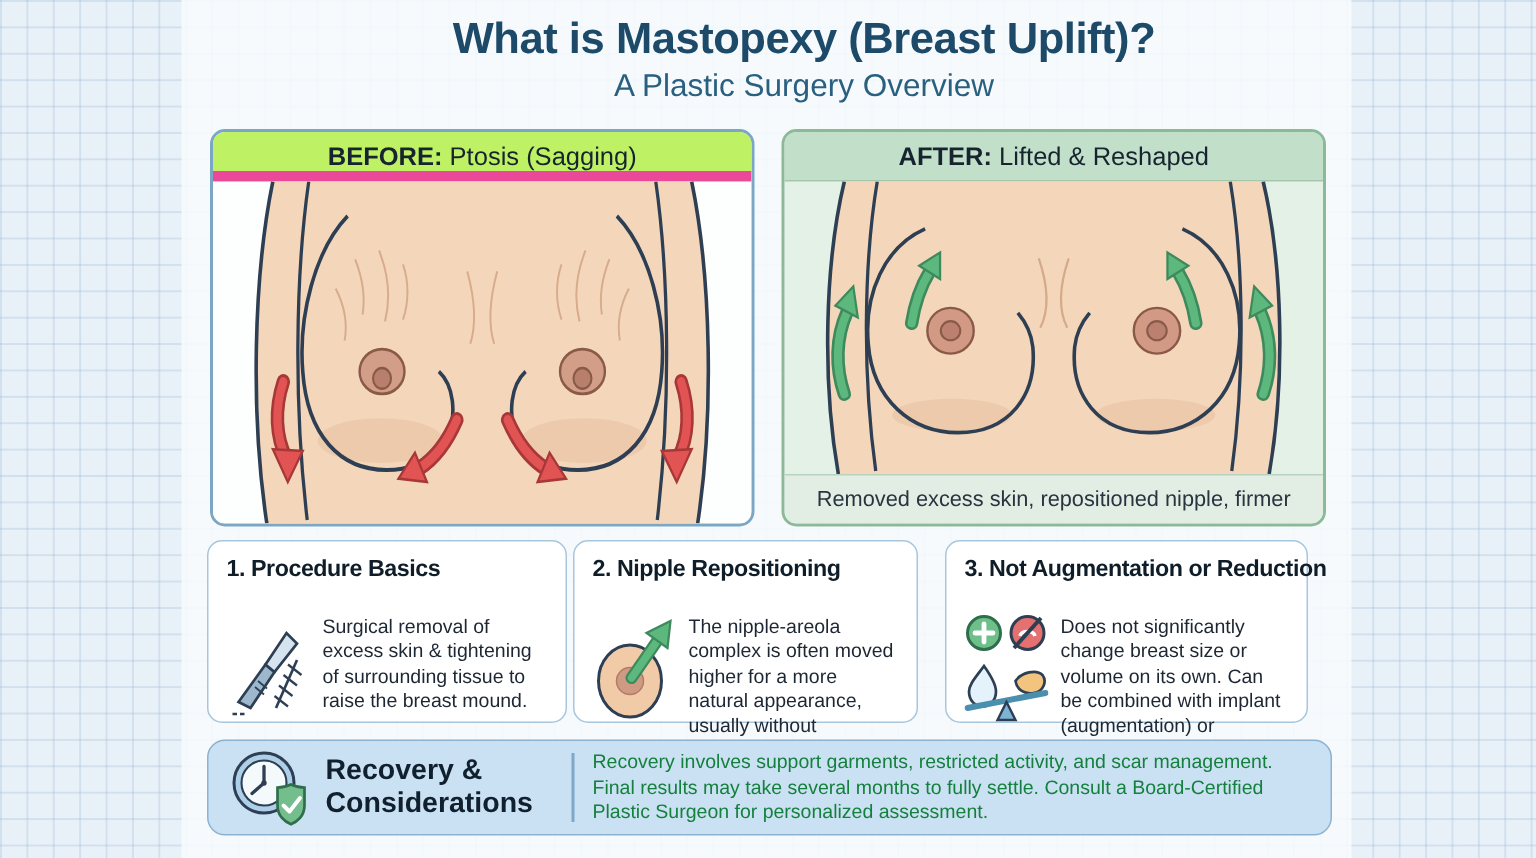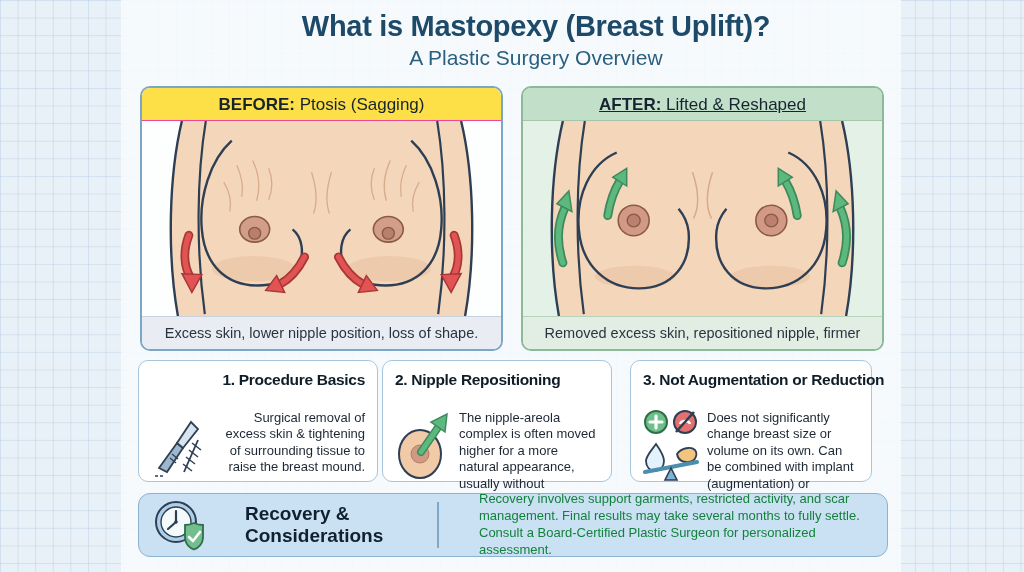--- a/index.html
+++ b/index.html
@@ -20,43 +20,43 @@
   
   .page-header { position:absolute; left:0; top:10px; width:1024px; text-align:center;margin-left:24px; }
   .page-title  { font-size:29px; font-weight:bold; color:#1d4a68; letter-spacing:-0.3px; }
   .page-subtitle { font-size:21px; color:#2a607f; margin-top:3px; }
   
   .panel { position:absolute; top:86px; width:363px; height:265px; border-radius:10px;
            overflow:hidden; display:flex; flex-direction:column; }
   .panel.before { left:140px; border:2px solid #7ca6c6; background:#fdfefe; }
   .panel.after  { left:521px; border:2px solid #8cba99; background:#e3f1e6; }
   .panel-header { height:33px; line-height:33px; text-align:center; font-size:17px; color:#17242f; flex:0 0 auto; }
-  .panel.before .panel-header { background:#fde047; border-bottom:1px solid #ec4899; }
-  .panel.after  .panel-header { background:#c2dfca; border-bottom:1px solid #a3c6ac;text-decoration:underline; }
+  .panel.before .panel-header { background:#bef264; border-bottom:7px solid #ec4899; }
+  .panel.after  .panel-header { background:#c2dfca; border-bottom:1px solid #a3c6ac; }
   .panel-header .bold { font-weight:bold; }
   .panel-illustration { flex:1 1 auto; position:relative; }
   .panel-illustration svg { position:absolute; left:0; top:0; width:100%; height:100%; }
   .panel-caption { height:33px; line-height:32px; text-align:center; font-size:14.5px; color:#2a3440; flex:0 0 auto; }
   .panel.before .panel-caption { background:#e9edf3; border-top:1px solid #c6d2dd; }
   .panel.after  .panel-caption { background:#e2eee4; border-top:1px solid #b7d2bd; }
   
   .card { position:absolute; top:360px; height:122px; background:#ffffff;
           border:1.5px solid #a7c6dd; border-radius:10px; padding:10px 12px 8px 12px; }
-  .card-1 { left:138px; width:240px;text-align:right; }
+  .card-1 { left:138px; width:240px; }
   .card-2 { left:382px; width:230px; }
   .card-3 { left:630px; width:242px; }
   .card-title { font-size:15.5px; font-weight:bold; color:#0f1d29; letter-spacing:-0.3px; white-space:nowrap; }
   .card-row { display:flex; margin-top:21px; gap:8px; }
   .card-icon { flex:0 0 56px; height:72px; }
   .card-icon svg { width:56px; height:72px; }
   .card-text { font-size:13px; line-height:1.26; color:#1d2733; }
   
   .recovery-bar { position:absolute; left:138px; top:493px; width:750px; height:64px;
                   background:#cae1f3; border:1.5px solid #8cb2d1; border-radius:12px;
-                  display:flex; align-items:center; padding:6px 14px;gap:28px; }
+                  display:flex; align-items:center; padding:6px 14px; }
   .recovery-icon { flex:0 0 54px; height:52px; }
   .recovery-icon svg { width:54px; height:52px; }
   .recovery-title { flex:0 0 152px; margin-left:10px; font-size:19px; font-weight:bold;
                     color:#10202e; line-height:1.15; }
   .recovery-divider { flex:0 0 2px; height:46px; background:#7ea7c8; margin:0 12px; }
   .recovery-text { flex:1 1 auto; font-size:13px; line-height:1.3; color:#15803d; }
 </style>
 </head>
 <body>
 
@@ -117,21 +117,20 @@
         <polygon points="135,157 143,174 124,172" fill="#e25454" stroke="#a83838" stroke-width="1.5"></polygon>
         <path d="M 197,138 C 204,152 213,161 222,166" fill="none" stroke="#a83838" stroke-width="9" stroke-linecap="round"></path>
         <path d="M 197,138 C 204,152 213,161 222,166" fill="none" stroke="#e25454" stroke-width="5.5" stroke-linecap="round"></path>
         <polygon points="225,157 217,174 236,172" fill="#e25454" stroke="#a83838" stroke-width="1.5"></polygon>
         <path d="M 313,116 C 319,132 318,148 311,160" fill="none" stroke="#a83838" stroke-width="9" stroke-linecap="round"></path>
         <path d="M 313,116 C 319,132 318,148 311,160" fill="none" stroke="#e25454" stroke-width="5.5" stroke-linecap="round"></path>
         <polygon points="300,156 320,155 310,174" fill="#e25454" stroke="#a83838" stroke-width="1.5"></polygon>
       </g>
     </svg>
   </div>
-  <div class="panel-caption">Excess skin, lower nipple position, loss of shape.</div>
 </div>
 
 <div class="panel after">
   <div class="panel-header">
     <span class="bold">AFTER:</span><span> Lifted &amp; Reshaped</span>
   </div>
   <div class="panel-illustration">
     <svg viewBox="0 0 360 198" preserveAspectRatio="none">
       <rect width="360" height="198" fill="#e3f1e6"></rect>
 

